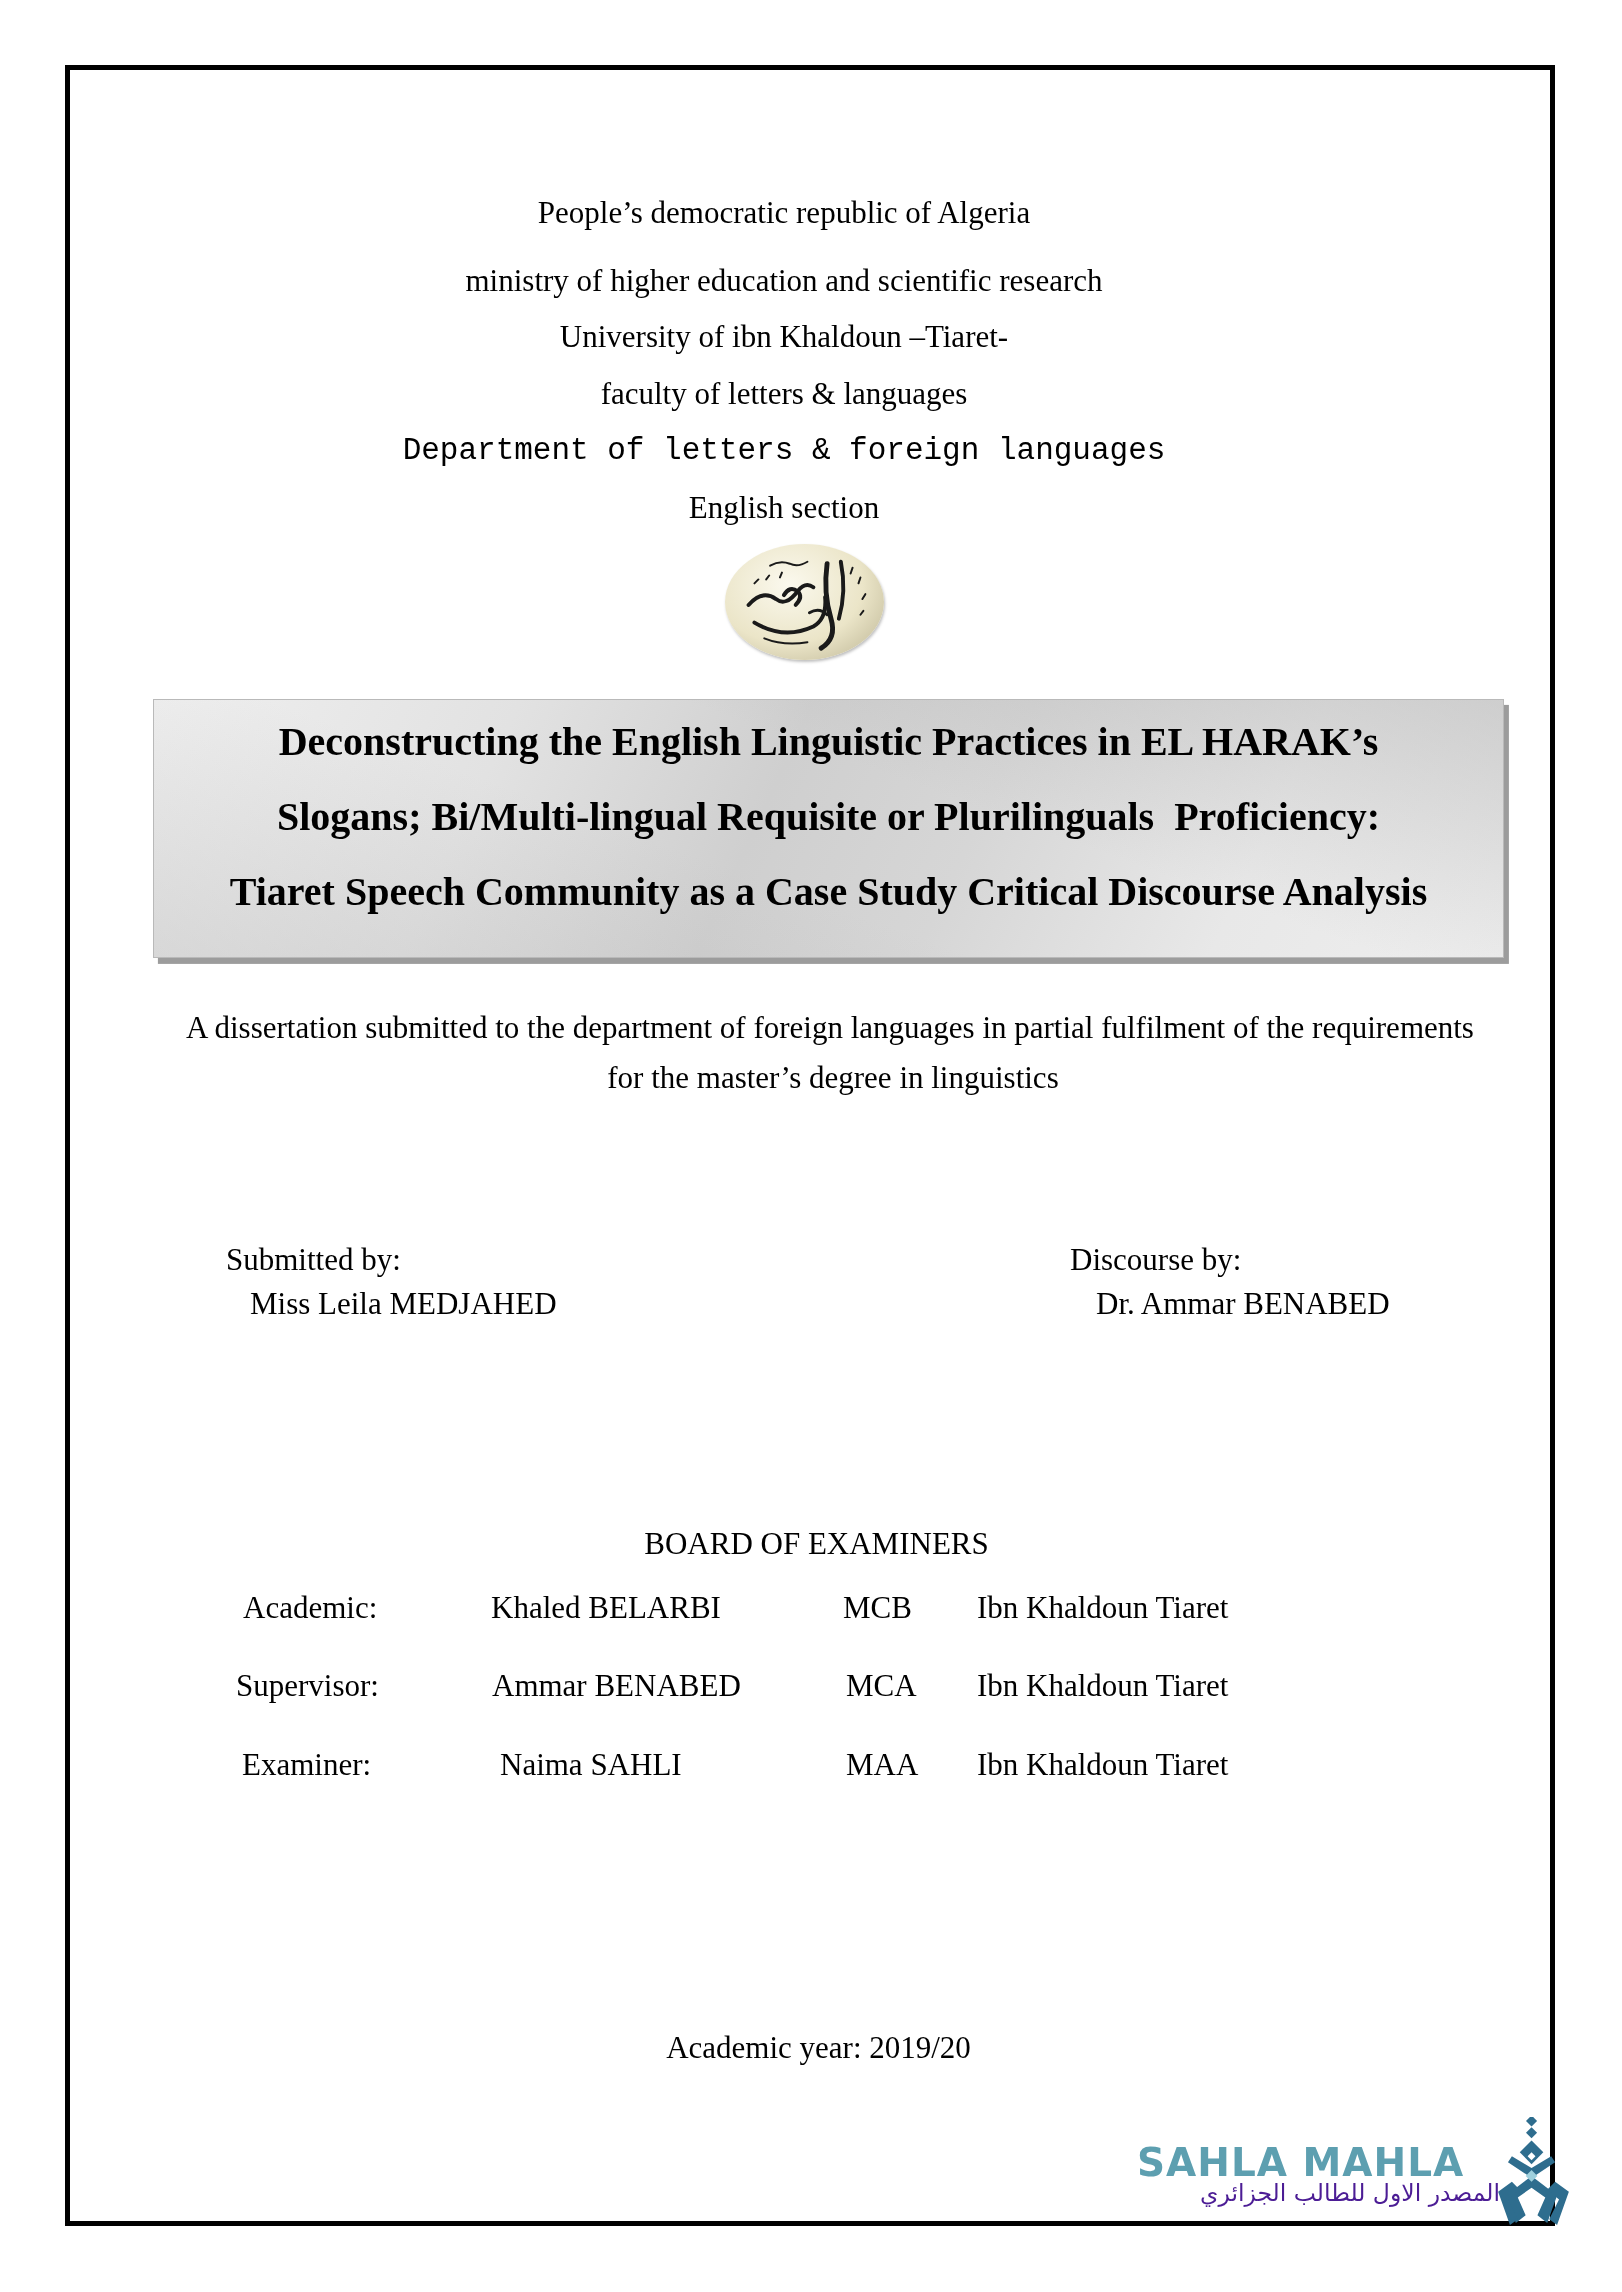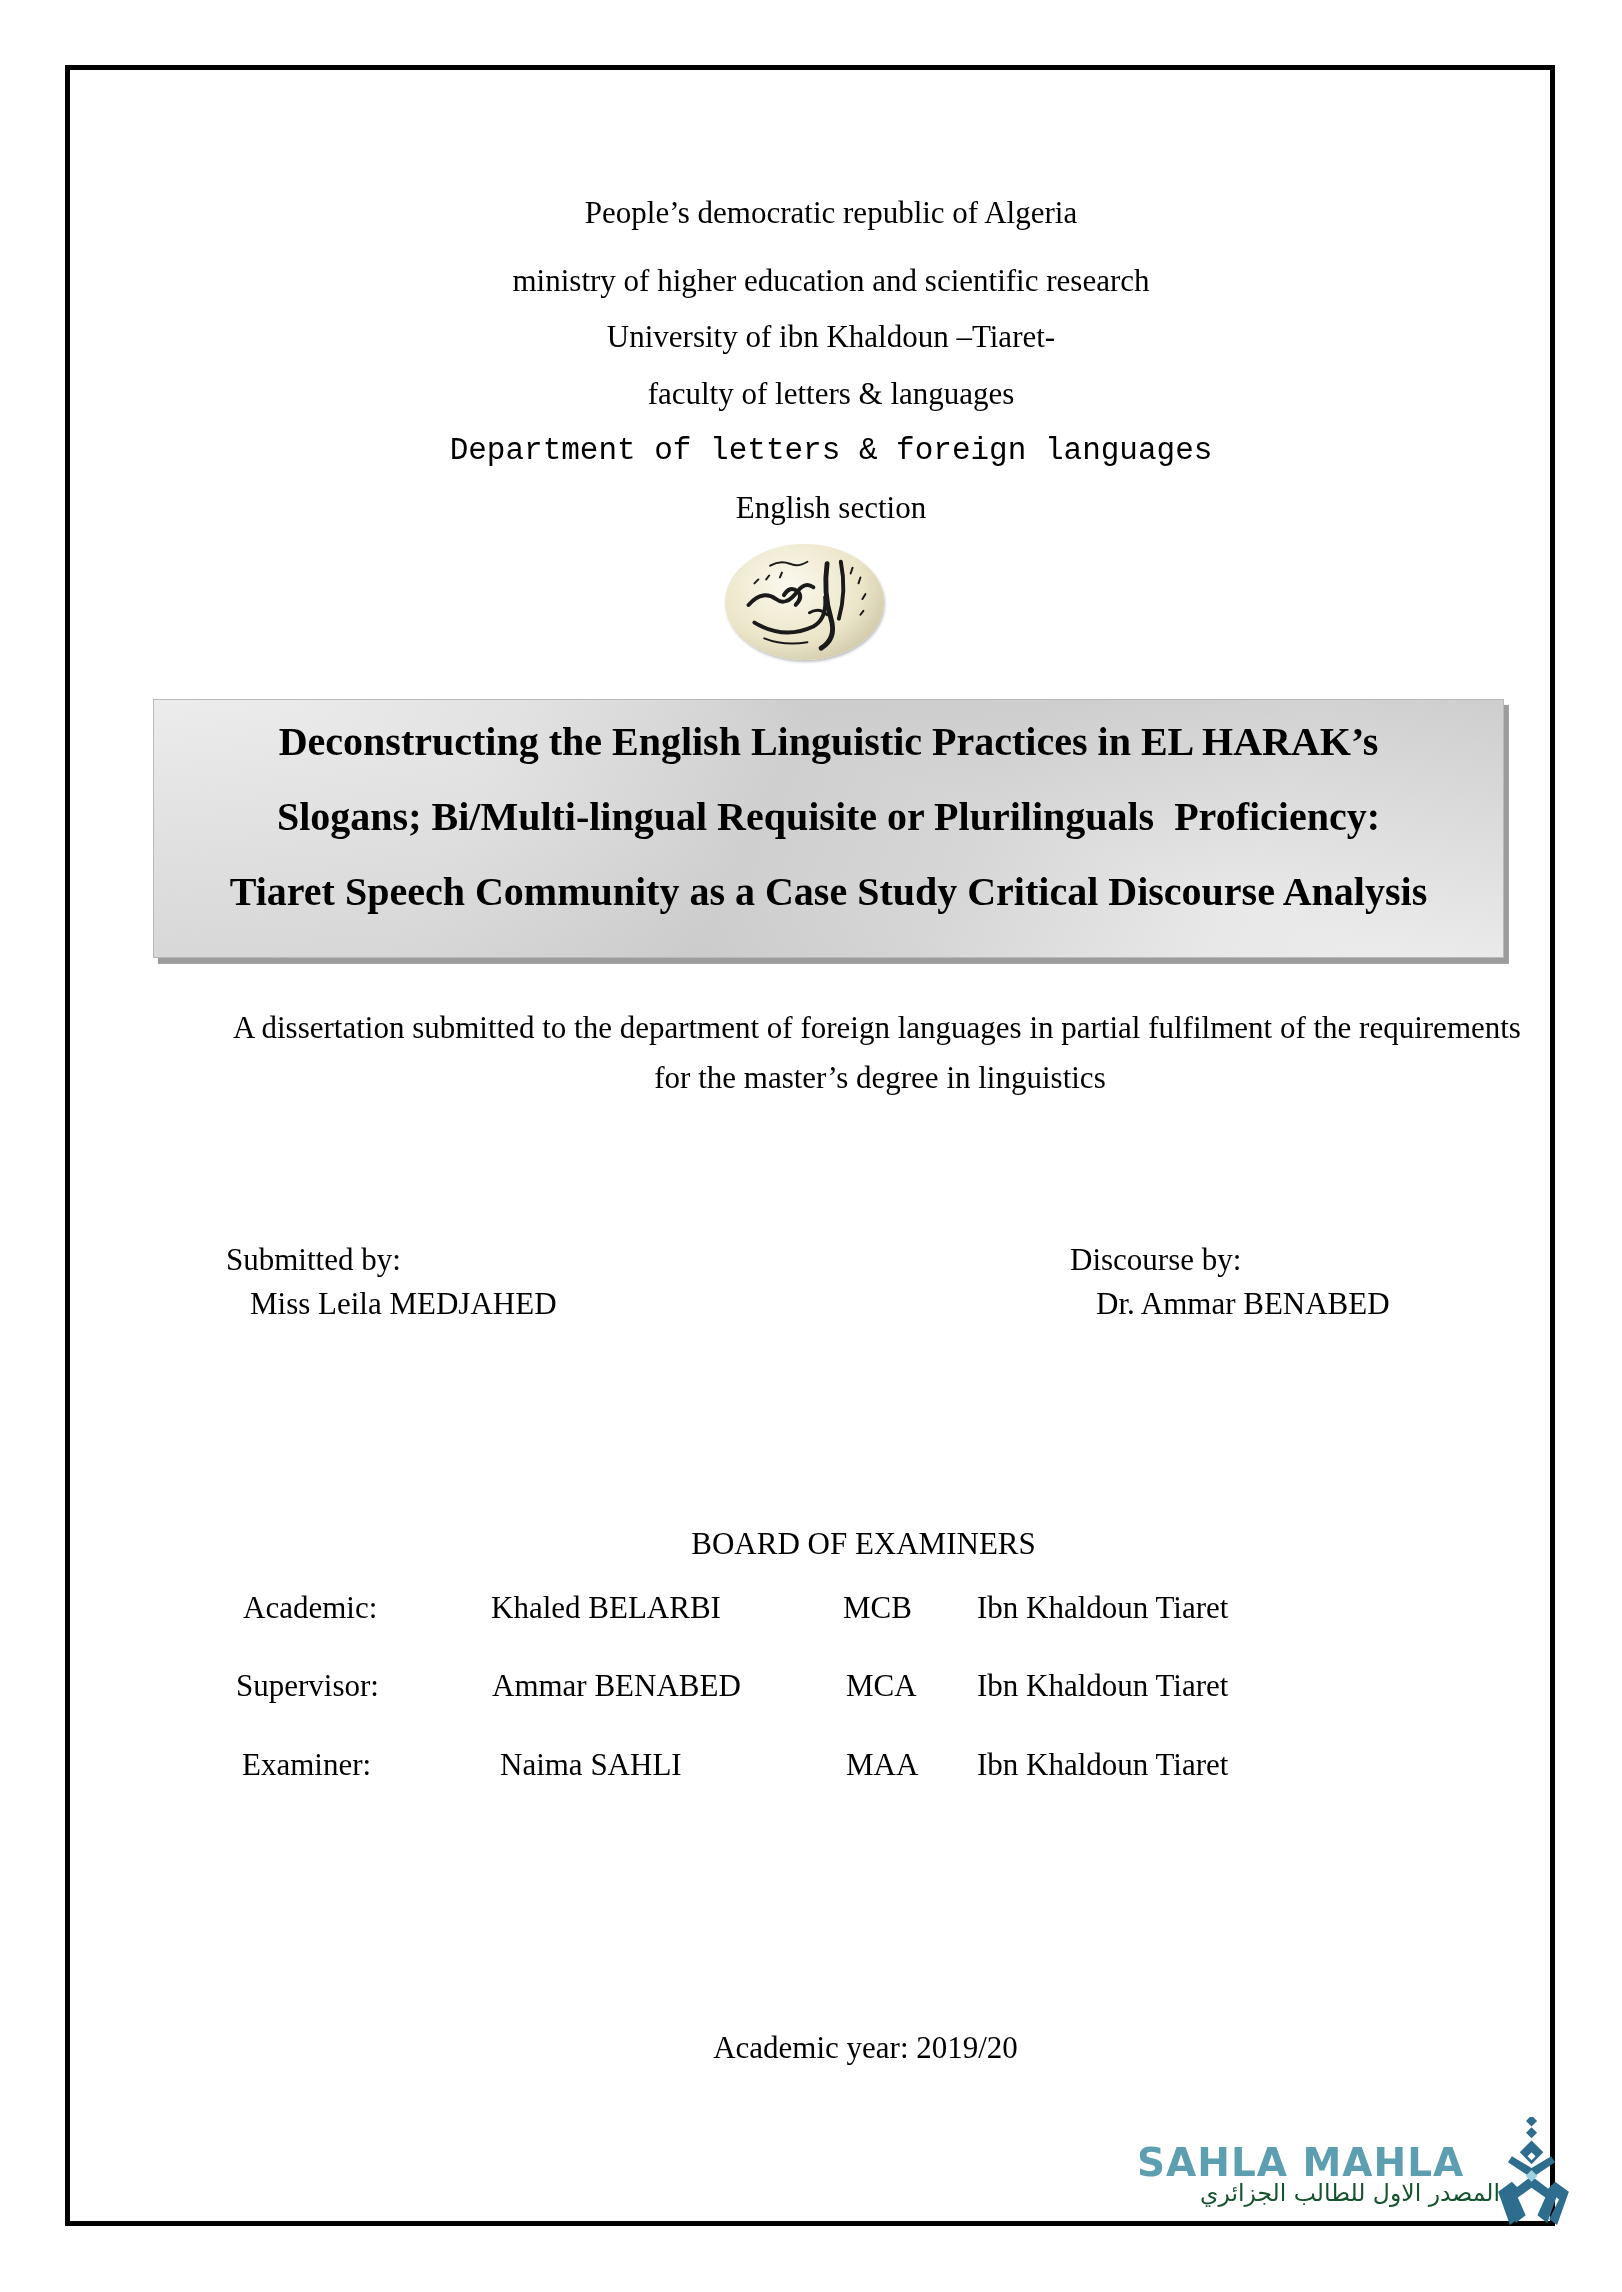--- a/index.html
+++ b/index.html
@@ -1,40 +1,40 @@
 <!DOCTYPE html>
 <html><head>
 <meta charset="utf-8">
 <style>
   html, body { margin: 0; padding: 0; background: #ffffff; }
   body { width: 1622px; height: 2293px; position: relative; overflow: hidden;
          font-family: "Liberation Serif", "DejaVu Serif", serif; color: #000; }
   .page-border { position: absolute; left: 65px; top: 65px; width: 1480px; height: 2151px;
                  border: 5.9px solid #000; box-sizing: content-box; }
-  .center-line { position: absolute; left: 0; width: 1568px; text-align: center; font-size: 31px; line-height: 1; margin-left: 47px; }
+  .center-line { position: absolute; left: 0; width: 1568px; text-align: center; font-size: 31px; line-height: 1; }
   .header-line { font-size: 31px; }
   .logo-wrap { position: absolute; left: 725px; top: 544px; width: 159px; height: 116px; }
   .logo-ellipse { width: 100%; height: 100%; border-radius: 50%;
                   background: radial-gradient(ellipse at 40% 35%, #fbf9ee 0%, #ebe5c8 55%, #c9c2a2 85%, #8e8870 100%);
                   box-shadow: 1px 2px 2.9px rgba(0,0,0,0.25); position: relative; overflow: hidden; }
   .title-box { position: absolute; left: 153px; top: 699px; width: 1351px; height: 259px;
                border: 1px solid #b9b9b9; box-sizing: border-box;
                background:
                  linear-gradient(to bottom, rgba(255,255,255,0) 0%, rgba(255,255,255,0) 100%),
                  linear-gradient(115deg, #efefef 0%, #e2e2e2 25%, #cfcfcf 45%, #d6d6d6 60%, #e8e8e8 80%, #eeeeee 100%);
                box-shadow: 4.9px 5.9px 0 #9c9c9c; padding-left: 30px; }
   .title-box .shade { position: absolute; inset: 0;
                background: linear-gradient(200deg, rgba(170,170,170,0.45) 0%, rgba(200,200,200,0) 40%, rgba(255,255,255,0) 60%, rgba(180,180,180,0.35) 100%); }
   .title-line { position: absolute; left: 0; width: 100%; text-align: center; font-weight: bold;
                 font-size: 40px; line-height: 1; white-space: pre; }
   .body-line { position: absolute; font-size: 31px; line-height: 1; white-space: pre; }
   .sahla { position: absolute; left: 1137px; top: 2143px; font-family: "DejaVu Sans", sans-serif;
            font-size: 39px; letter-spacing: 1px; color: #5d9fb0; font-weight: bold; line-height: 1; white-space: pre; }
   .sahla-ar { position: absolute; left: 1137px; top: 2182px; width: 363px; text-align: right;
-              font-family: "DejaVu Sans", sans-serif; font-size: 23.5px; color: #14532d; line-height: 1; direction: rtl; white-space: pre; }
+              font-family: "DejaVu Sans", sans-serif; font-size: 23.5px; color: #4c1d95; line-height: 1; direction: rtl; white-space: pre; }
   .sahla-icon { position: absolute; left: 1498px; top: 2117px; width: 71px; height: 110px; }
 </style>
 </head>
 <body>
 
 <div class="page-border"></div>
 
 <div class="center-line header-line" style="top:197px;">People’s democratic republic of Algeria</div>
 <div class="center-line header-line" style="top:265px;">ministry of higher education and scientific research</div>
 <div class="center-line header-line" style="top:321px;">University of ibn Khaldoun –Tiaret-</div>

